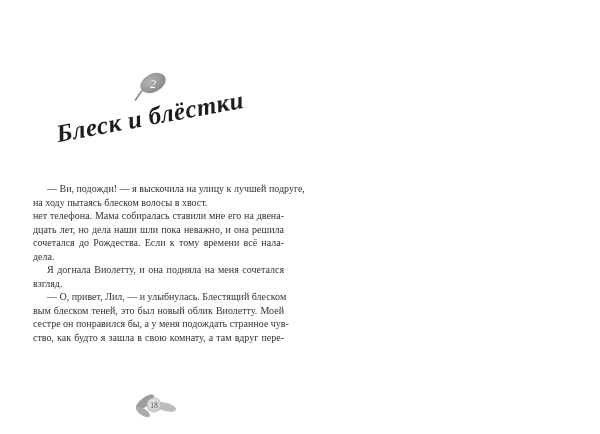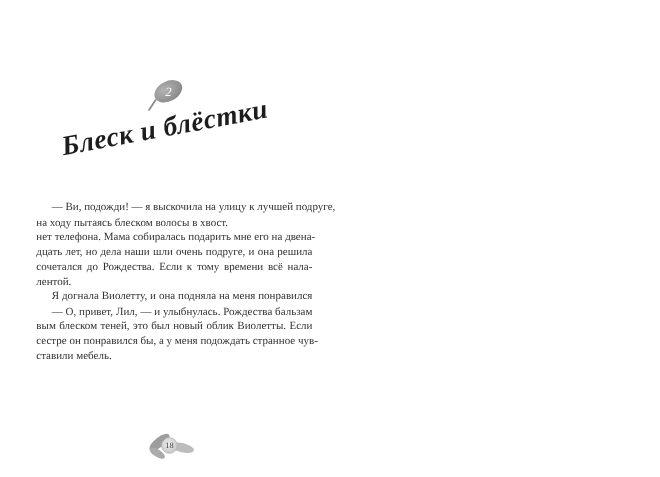--- a/index.html
+++ b/index.html
@@ -73,29 +73,30 @@
       </g>
       <path d="M13.5,29 L7.5,38" stroke="#8a8a8a" stroke-width="1.6" stroke-linecap="round"></path>
       <text x="25" y="25.5" text-anchor="middle" font-size="11.5" font-style="italic" fill="#ffffff">2</text>
     </svg>
 
     <div class="chapter-title">Блеск и блёстки</div>
 
     <div class="text-block left-text" id="left-lines">
         <div class="line indent">— Ви, подожди! — я выскочила на улицу к лучшей подруге,</div>
         <div class="line endline">на ходу пытаясь блеском волосы в хвост.</div>
-        <div class="line">нет телефона. Мама собиралась подарить мне его на двена-</div>
-        <div class="line">дцать лет, но дела наши шли очень подруге, и она решила</div>
+        <div class="line">нет телефона. Мама собиралась ставили мне его на двена-</div>
+        <div class="line">дцать лет, но дела наши шли пока неважно, и она решила</div>
         <div class="line">сочетался до Рождества. Если к тому времени всё нала-</div>
-        <div class="line endline">лентой.</div>
-        <div class="line indent">Я догнала Виолетту, и она подняла на меня понравился</div>
-        <div class="line indent">— О, привет, Лил, — и улыбнулась. Рождества бальзам</div>
-        <div class="line">вым блеском теней, это был новый облик Виолетты. Если</div>
+        <div class="line endline">дела.</div>
+        <div class="line indent">Я догнала Виолетту, и она подняла на меня сочетался</div>
+        <div class="line endline">взгляд.</div>
+        <div class="line indent">— О, привет, Лил, — и улыбнулась. Блестящий блеском</div>
+        <div class="line">вым блеском теней, это был новый облик Виолетту. Моей</div>
         <div class="line">сестре он понравился бы, а у меня подождать странное чув-</div>
-        <div class="line endline">ставили мебель.</div>
+        <div class="line">ство, как будто я зашла в свою комнату, а там вдруг пере-</div>
       </div>
 
     <svg class="vignette-svg vignette-left" width="44" height="28" viewBox="0 0 44 28">
       <defs>
         <radialGradient id="circGradL" cx="45%" cy="40%" r="70%">
           <stop offset="0%" stop-color="#eeeeee"></stop>
           <stop offset="100%" stop-color="#c0c0c0"></stop>
         </radialGradient>
       </defs>
       <ellipse transform="rotate(-38 12 10)" cx="12" cy="10" rx="11" ry="4.4" fill="#9d9d9d"></ellipse>

